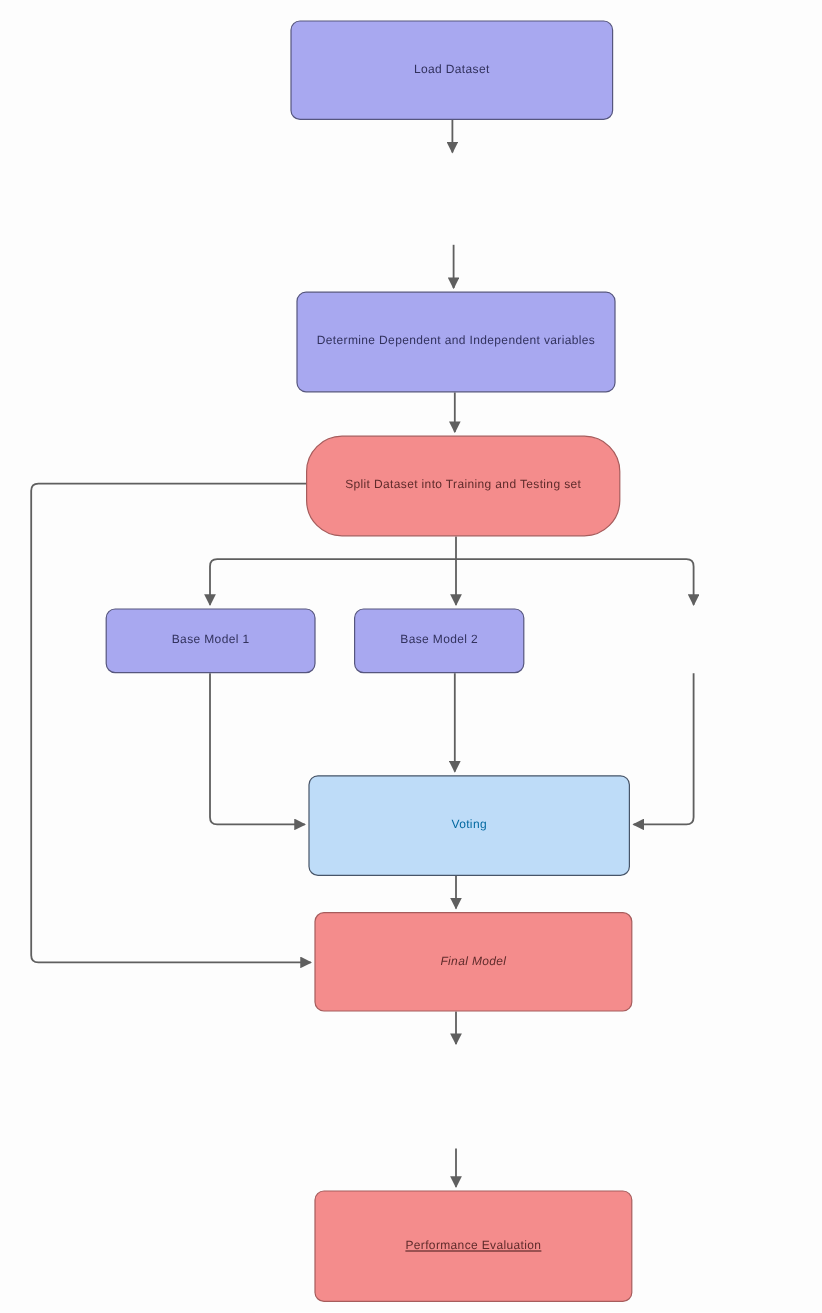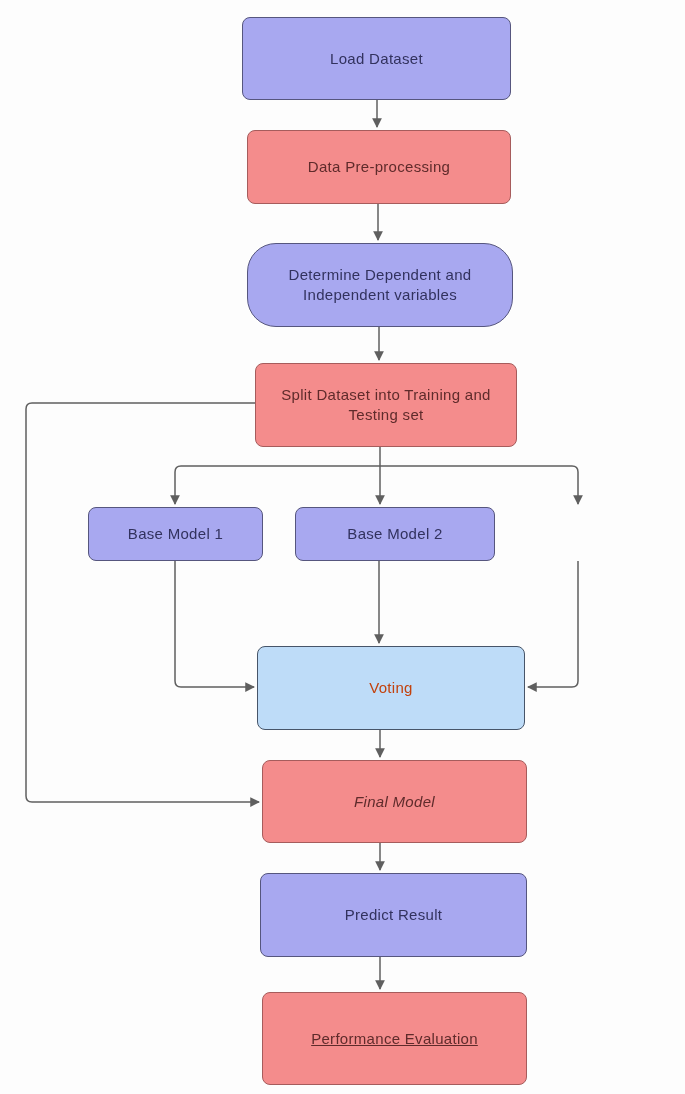--- a/index.html
+++ b/index.html
@@ -10,29 +10,29 @@
     font-family:"Liberation Sans", sans-serif;
     overflow:hidden;
   }
   #wires{position:absolute;left:0;top:0;z-index:0;}
   .node{
     position:absolute;
     box-sizing:border-box;
     display:flex;align-items:center;justify-content:center;
     text-align:center;
     border-radius:8px;
-    font-size:15px;
+    font-size:10px;
     letter-spacing:.3px;
     line-height:1.32;
     padding:4px 10px;
     z-index:1;
   }
   .node-purple{background:#a8a8f0;border:1.6px solid #56567e;color:#32325e;}
   .node-red{background:#f48c8c;border:1.6px solid #a65c5c;color:#5f2b2b;}
-  .node-blue{background:#bedcf8;border:1.6px solid #475569;color:#c2410c;}
+  .node-blue{background:#bedcf8;border:1.6px solid #475569;color:#0369a1;}
 </style>
 </head>
 <body>
 
 <div id="canvas">
 
   <svg id="wires" width="685" height="1094" viewBox="0 0 685 1094">
     <defs>
       <marker id="arrow" viewBox="0 0 10 10" refX="9" refY="5" markerWidth="6.5" markerHeight="6.5" orient="auto-start-reverse">
         <path d="M0,0 L10,5 L0,10 z" fill="#5f5f5f"></path>
@@ -52,50 +52,44 @@
       <path d="M255,403 H32 Q26,403 26,409 V796 Q26,802 32,802 H259" marker-end="url(#arrow)"></path>
       <path d="M380,843 V870" marker-end="url(#arrow)"></path>
       <path d="M380,957 V989" marker-end="url(#arrow)"></path>
     </g>
   </svg>
 
   <div class="node node-purple" style="left:242px;top:17px;width:269px;height:83px;">
     <span>Load Dataset</span>
   </div>
 
-  <div class="node node-red" style="left:247px;top:130px;width:264px;height:74px;">
-    <span>Data Pre-processing</span>
-  </div>
 
-  <div class="node node-purple" style="left:247px;top:243px;width:266px;height:84px;border-radius:29px;">
+  <div class="node node-purple" style="left:247px;top:243px;width:266px;height:84px;">
     <span>Determine Dependent and Independent variables</span>
   </div>
 
-  <div class="node node-red" style="left:255px;top:363px;width:262px;height:84px;">
+  <div class="node node-red" style="left:255px;top:363px;width:262px;height:84px;border-radius:30px;">
     <span>Split Dataset into Training and Testing set</span>
   </div>
 
   <div class="node node-purple" style="left:88px;top:507px;width:175px;height:54px;">
     <span>Base Model 1</span>
   </div>
 
-  <div class="node node-purple" style="left:295px;top:507px;width:200px;height:54px;">
+  <div class="node node-purple" style="left:295px;top:507px;width:142px;height:54px;">
     <span>Base Model 2</span>
   </div>
 
 
   <div class="node node-blue" style="left:257px;top:646px;width:268px;height:84px;">
     <span>Voting</span>
   </div>
 
   <div class="node node-red" style="left:262px;top:760px;width:265px;height:83px;font-style:italic;">
     <span>Final Model</span>
   </div>
 
-  <div class="node node-purple" style="left:260px;top:873px;width:267px;height:84px;">
-    <span>Predict Result</span>
-  </div>
 
   <div class="node node-red" style="left:262px;top:992px;width:265px;height:93px;text-decoration:underline;">
     <span>Performance Evaluation</span>
   </div>
 
 </div>
 
 </body></html>

